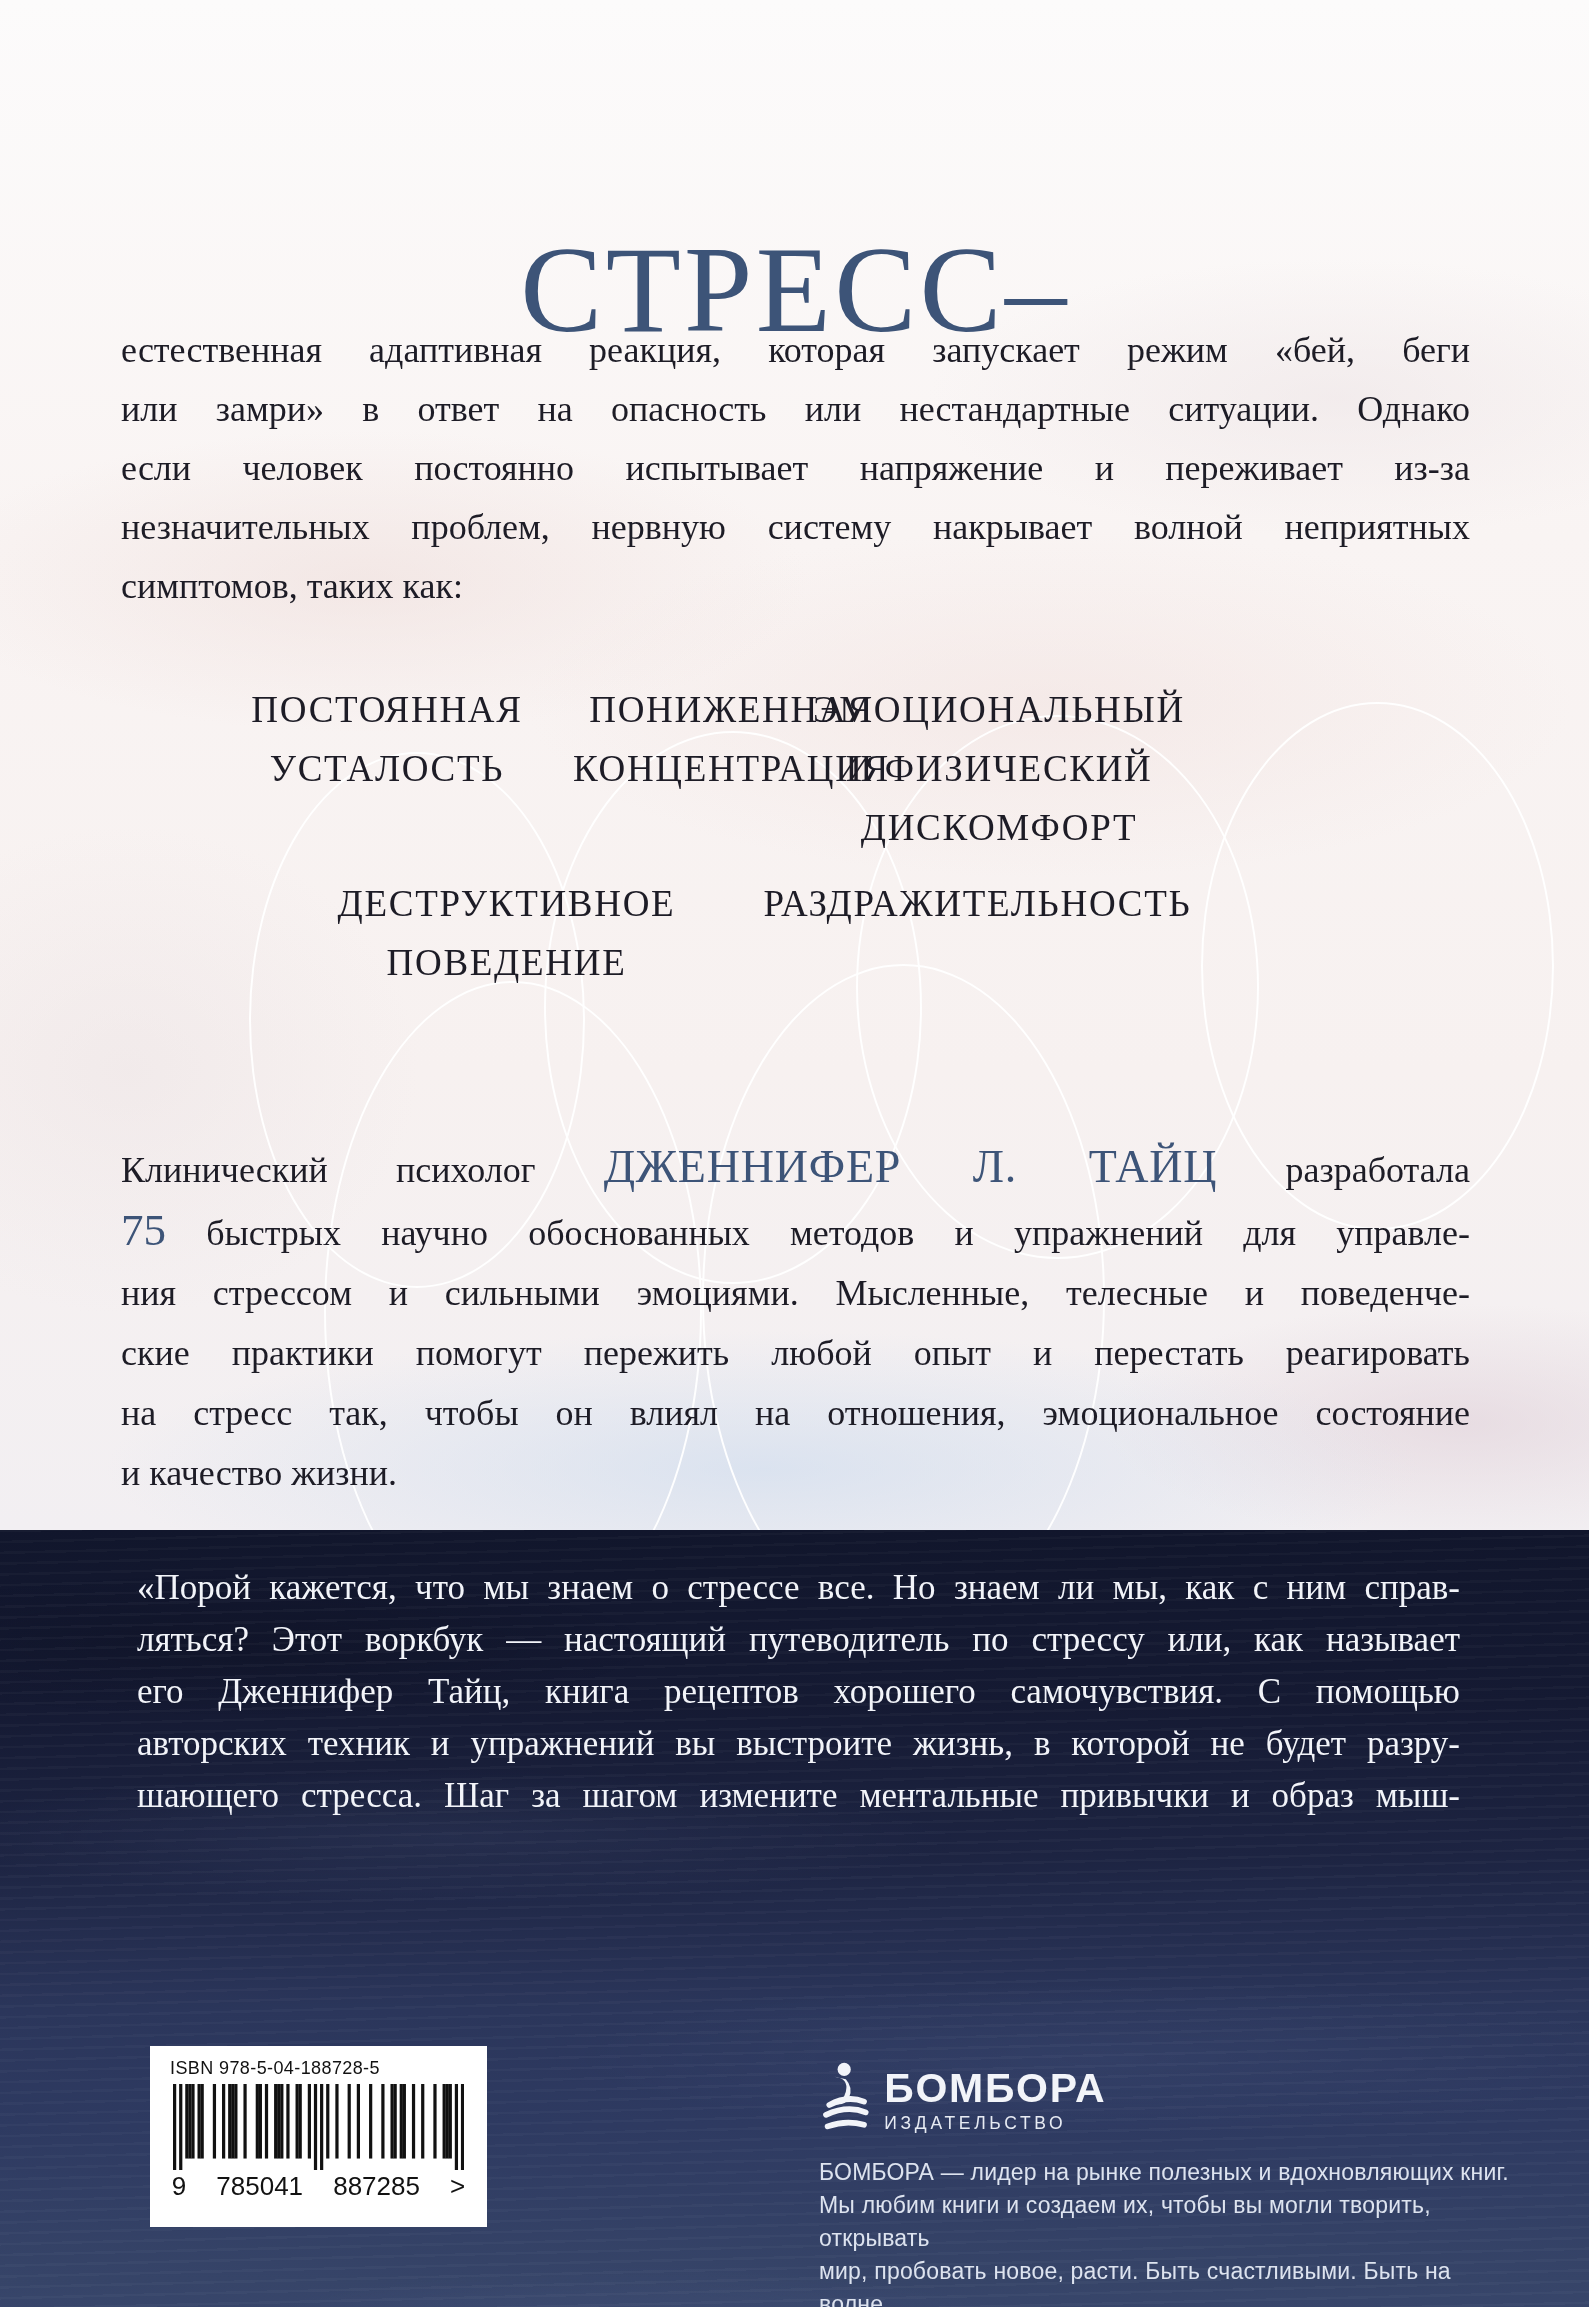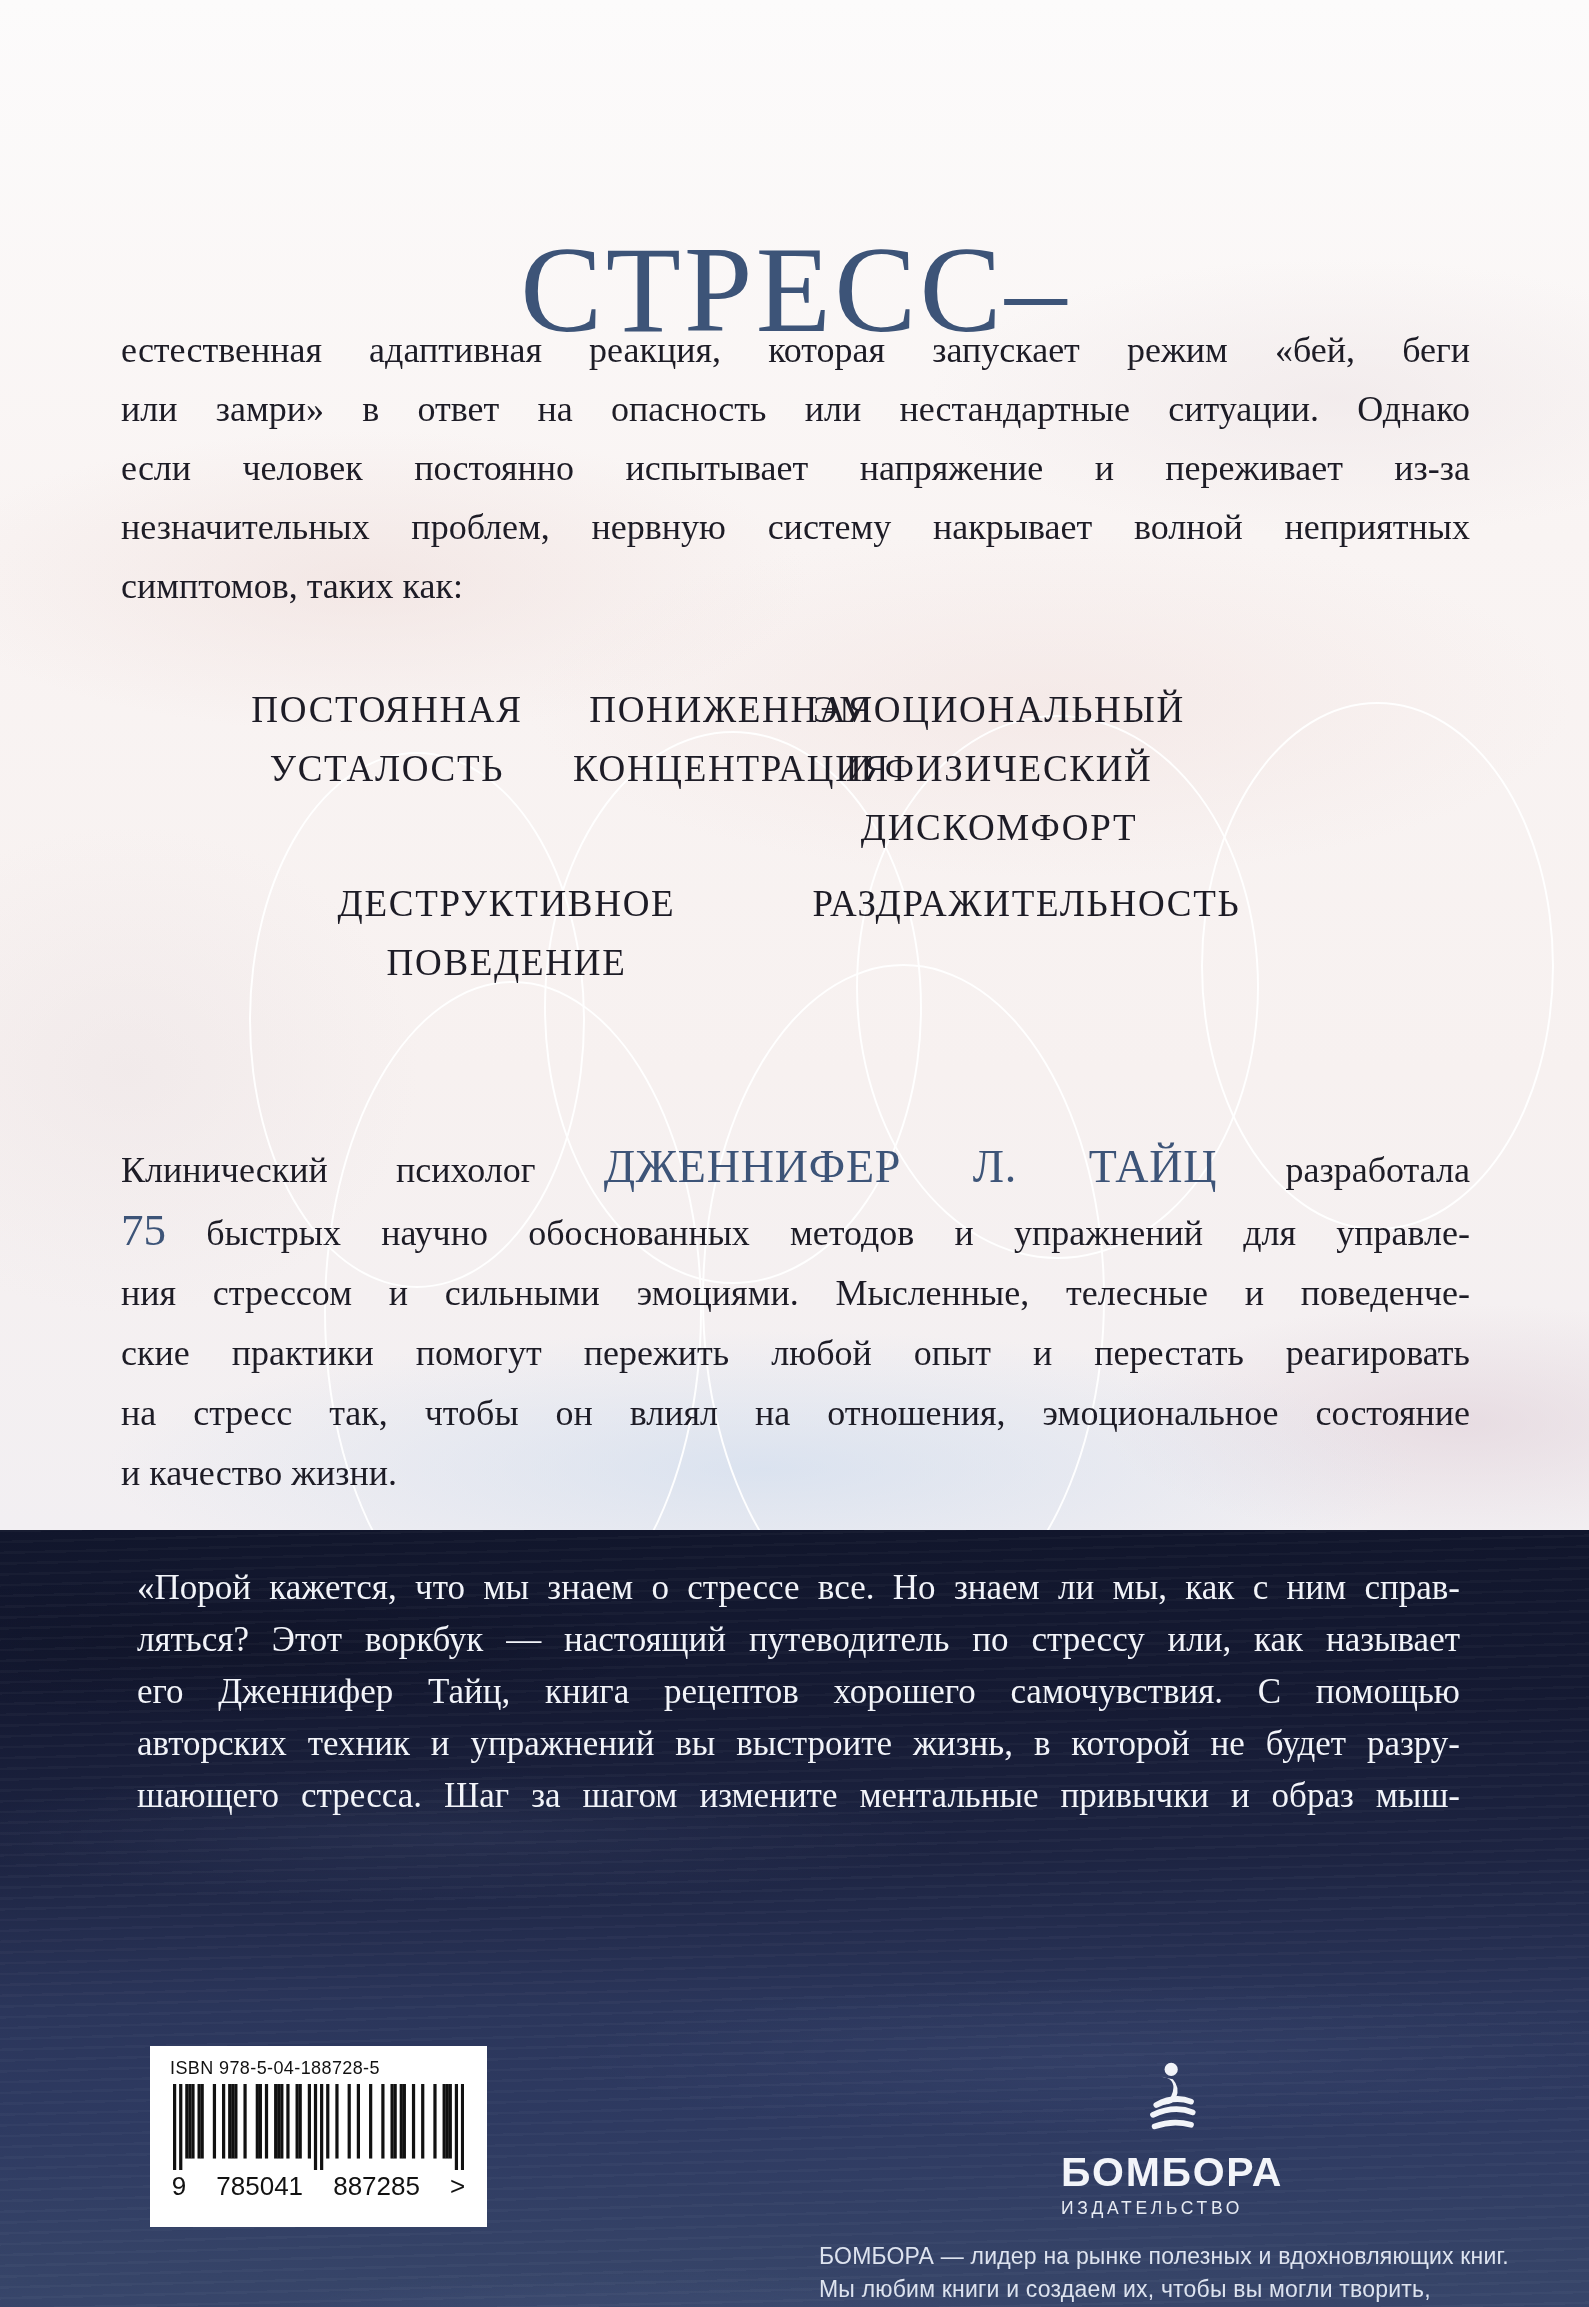--- a/index.html
+++ b/index.html
@@ -61,21 +61,21 @@
 
   .symptom{
     position:absolute;text-align:center;
     font-size:37px;line-height:59px;letter-spacing:1.7px;
     color:#1d1c26;white-space:pre-line;
   }
   .sym1{left:204px;top:680px;width:366px;}
   .sym2{left:557px;top:680px;width:349px;}
   .sym3{left:808px;top:680px;width:382px;}
   .sym4{left:332px;top:874px;width:349px;}
-  .sym5{left:802px;top:874px;width:449px;}
+  .sym5{left:753px;top:874px;width:449px;}
 
   
   .dark-section{
     position:absolute;left:0;top:1530px;width:100%;height:960px;
     background:linear-gradient(180deg,
       #11162c 0%, #151a33 18%, #1d2442 34%,
       #28325580 50%, #2e3a61 62%, #364468 78%, #3d4b74 92%, #3a4870 100%),
       #2e3a61;
     color:#eef0f6;
   }
@@ -115,21 +115,21 @@
   }
   .barcode-svg{display:block;margin:5px auto 0 auto;width:291px;height:86px;fill:#111;}
   .barcode-digits{
     display:flex;justify-content:space-between;align-items:baseline;
     font-size:26px;margin-top:1.7px;padding:0 1.7px;white-space:nowrap;
   }
   .publisher{
     position:absolute;left:819px;top:532px;width:706px;
     font-family:"Liberation Sans","DejaVu Sans",sans-serif;color:#e7ebf3;
   }
-  .logo-row{display:flex;align-items:center;gap:13.3px;flex-direction:column;}
+  .logo-row{display:flex;align-items:flex-start;gap:13.3px;}
   .logo-icon{width:52px;height:71px;flex:0 0 auto;}
   .logo-text .logo-name{
     font-size:41px;font-weight:bold;letter-spacing:1.7px;color:#f2f4f9;line-height:43px;margin-top:5px;
   }
   .logo-text .logo-sub{
     font-size:17.5px;letter-spacing:3.7px;color:#e7ebf3;margin-top:3.3px;
   }
   .pub-desc{
     margin-top:21.6px;font-size:23px;line-height:33px;color:#dde3ef;
     white-space:pre-line;letter-spacing:0.2px;

